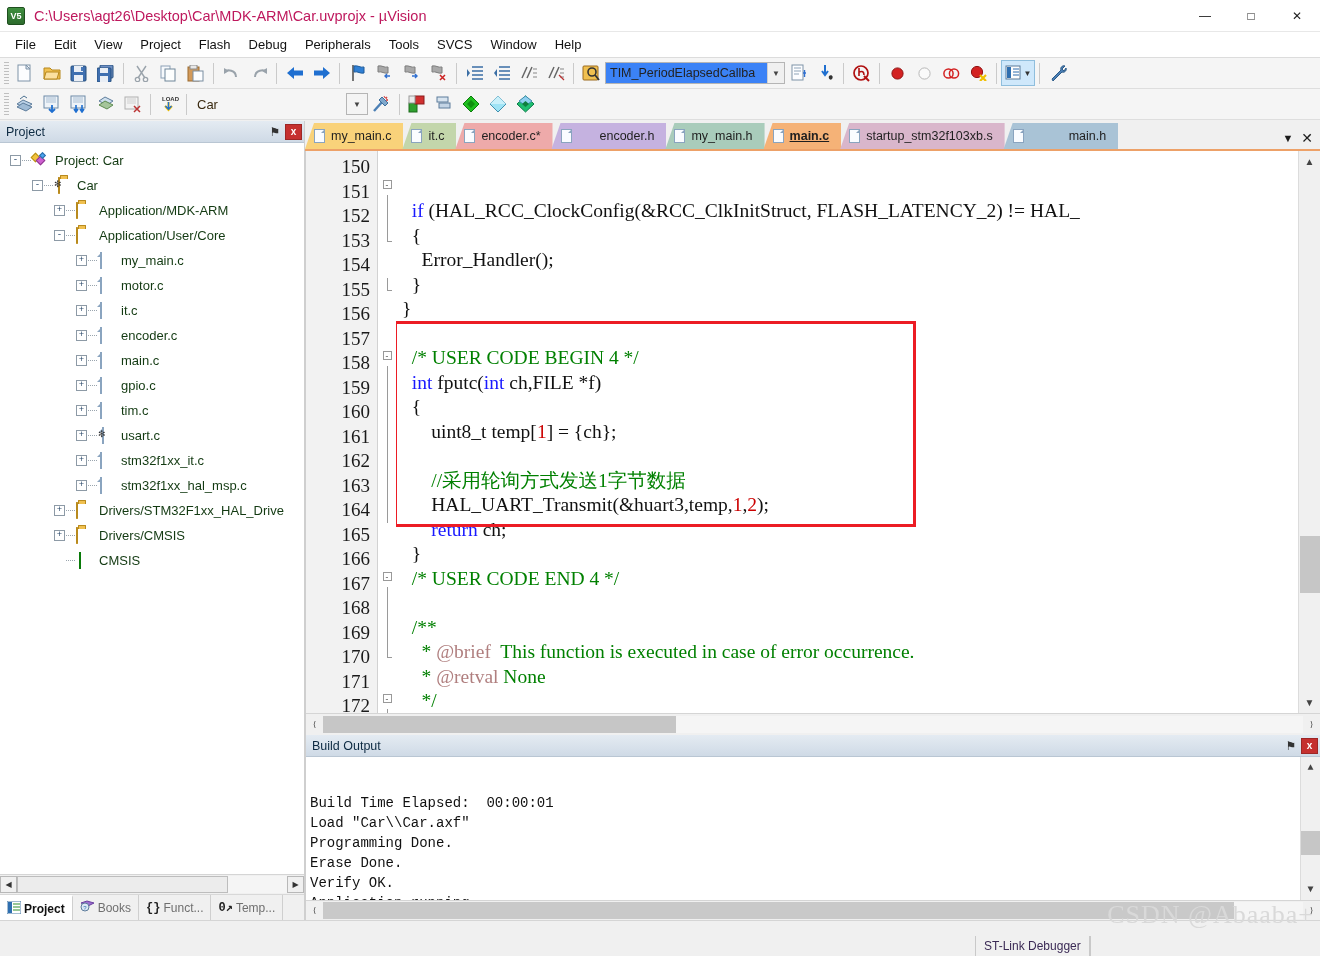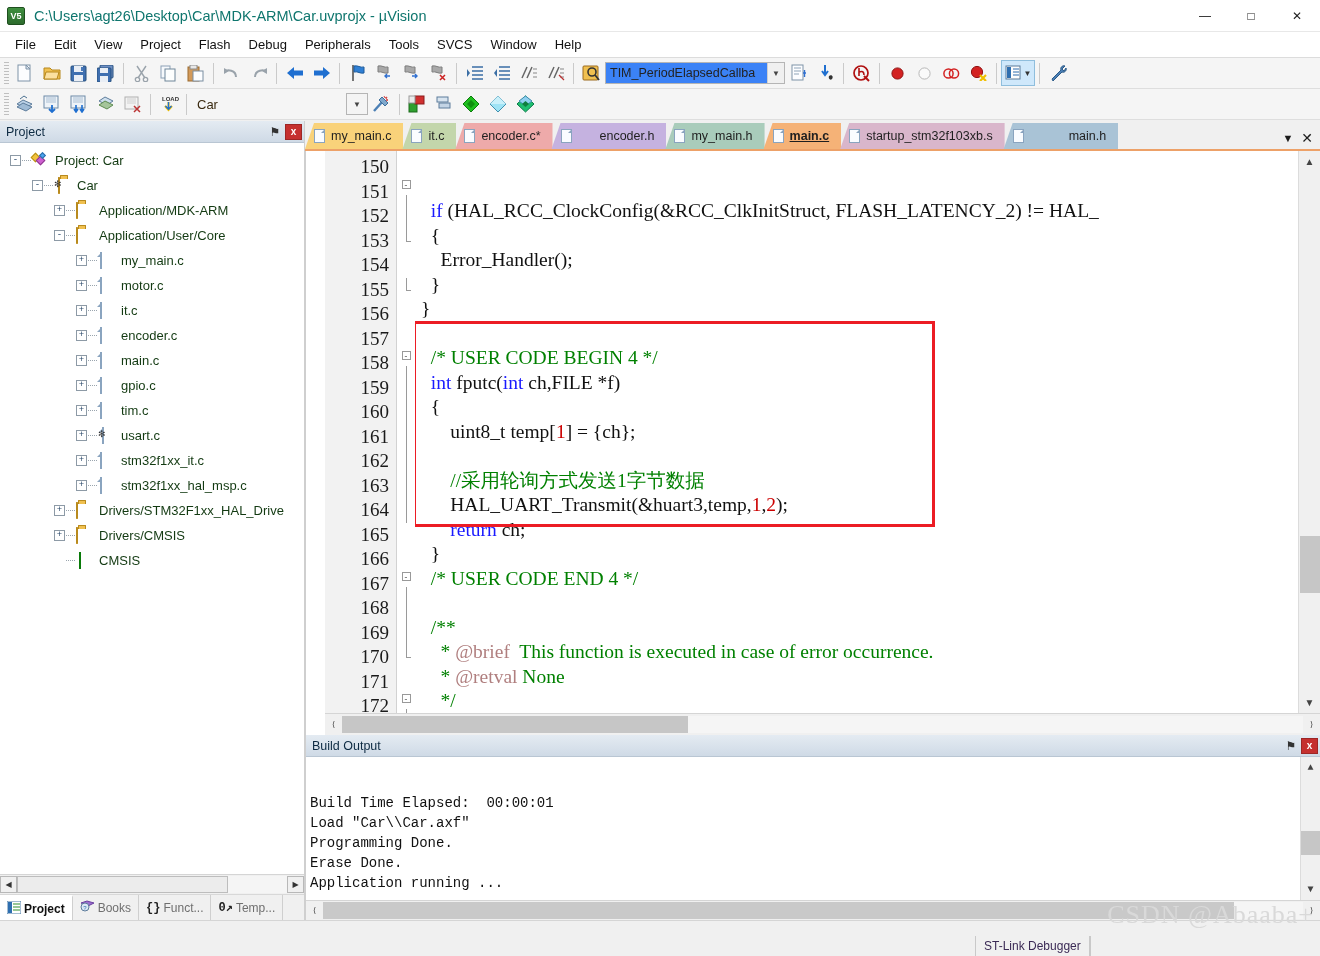--- a/index.html
+++ b/index.html
@@ -20,21 +20,21 @@
     border-bottom:1px solid #e8e8e8;
   }
   #app-logo {
     width:18px; height:18px; margin-left:7px; margin-right:9px;
     background:linear-gradient(#3f8f3f,#2d6b2d);
     border:1px solid #1f4f1f; border-radius:2px;
     color:#fff; font-size:9px; font-weight:bold;
     display:flex; align-items:center; justify-content:center;
     font-family:"Liberation Sans", sans-serif;
   }
-  #title-text { font-size:14.5px; color:#0f766e; flex:1; }
+  #title-text { font-size:14.5px; color:#be185d; flex:1; }
   .wbtn {
     width:46px; height:32px; display:flex; align-items:center; justify-content:center;
     color:#222;
   }
 
   
   #menubar {
     height:26px; background:#ffffff;
     display:flex; align-items:center;
     padding-left:6px;
@@ -198,21 +198,21 @@
   .etab .tfi {
     width:11px; height:14px; background:#fafcff; border:1px solid #8aa4bf; position:relative;
   }
   .etab .tfi:after{content:"";position:absolute;right:-1px;top:-1px;border-width:0 0 4px 4px;border-style:solid;border-color:transparent transparent #8aa4bf transparent;}
   .etab.active .tname { text-decoration:underline; font-weight:bold; }
   #tab-ctrl {
     margin-left:auto; display:flex; align-items:center; gap:8px;
     padding:0 7px 3px 5px; color:#1b1b1b;
   }
 
-  #editor-wrap { flex:1; background:#fff; display:flex; flex-direction:column; min-height:0; position:relative; border-left:1px solid #cfcfcf;padding-left:19px;}
+  #editor-wrap { flex:1; background:#fff; display:flex; flex-direction:column; min-height:0; position:relative; border-left:1px solid #cfcfcf;}
   #editor-body { flex:1; display:flex; min-height:0; overflow:hidden; position:relative; }
   #gutter {
     width:72px; background:#f2f2f2; border-right:1px solid #d2d2d2;
     font-family:"Liberation Serif", serif; font-size:19px; color:#1a1a1a;
     text-align:right; padding-top:4px; flex:0 0 72px;
   }
   #gutter .ln { height:24.5px; line-height:24.5px; padding-right:7px; }
   #foldcol { width:18px; flex:0 0 18px; background:#fff; padding-top:4px; position:relative;}
   .fold-box {
     width:9px; height:9px; border:1px solid #999; background:#fff; margin:0 auto;
@@ -922,21 +922,21 @@
       </div>
     </div>
 
     <div id="build-panel">
       <div id="build-header">
         <div class="btitle">Build Output</div>
         <div class="pin-btn">⚑</div>
         <div class="close-x">x</div>
       </div>
       <div id="build-text">
-        <div id="build-lines"><div class="bl">Build Time Elapsed:  00:00:01</div><div class="bl">Load "Car\\Car.axf"</div><div class="bl">Programming Done.</div><div class="bl">Erase Done.</div><div class="bl">Application running ...</div></div>
+        <div id="build-lines"><div class="bl">Build Time Elapsed:  00:00:01</div><div class="bl">Load "Car\\Car.axf"</div><div class="bl">Programming Done.</div><div class="bl">Erase Done.</div><div class="bl">Verify OK.</div><div class="bl">Application running ...</div></div>
         <div id="build-vscroll">
           <div class="vsb-arrow">▲</div>
           <div class="vsb-track">
             <div class="vsb-thumb" style="top:52%; height:24%; width:19px;"></div>
           </div>
           <div class="vsb-arrow">▼</div>
         </div>
       </div>
       <div id="build-hscroll">
         <div class="sb-arrow" style="border:none;background:transparent;">⟨</div>

